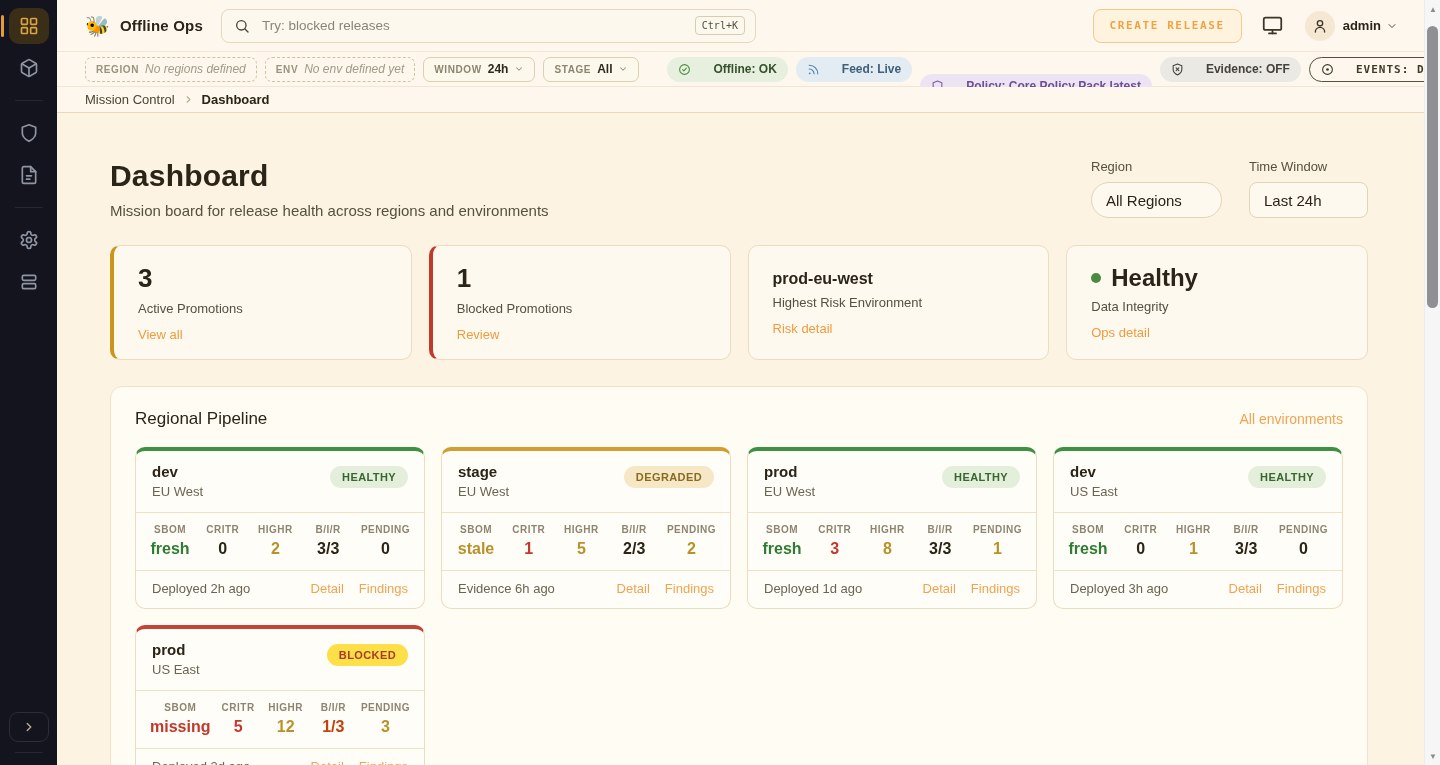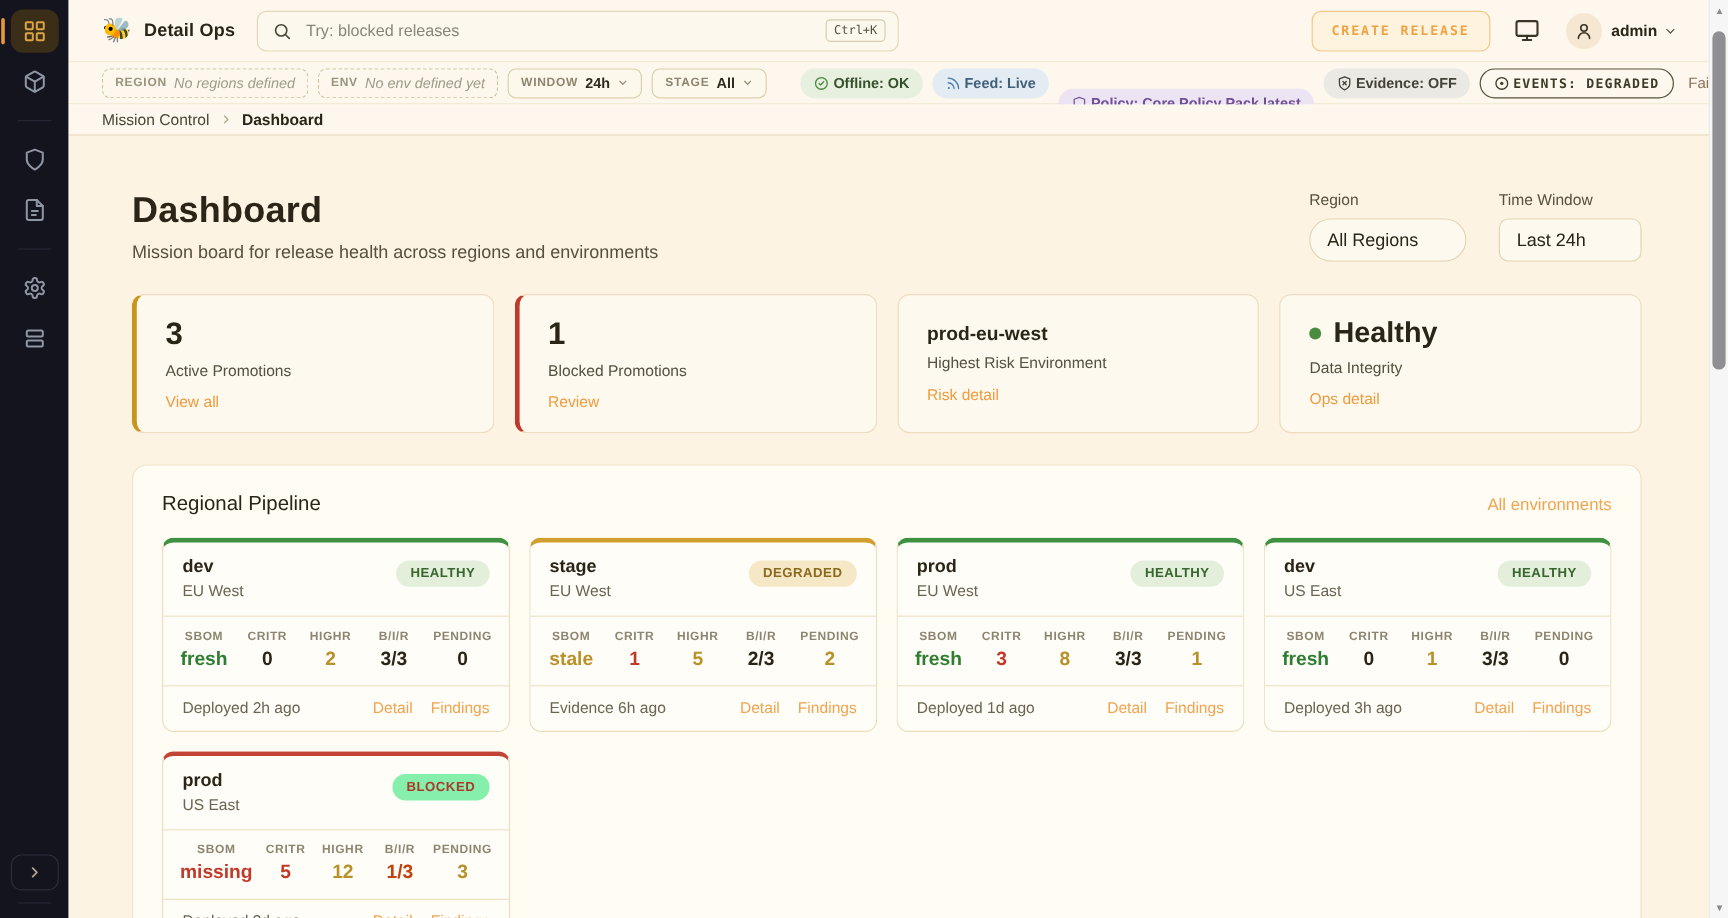--- a/index.html
+++ b/index.html
@@ -44,21 +44,21 @@
   .ctx-pill { height:25px; display:flex; align-items:center; gap:6px; border-radius:7px; padding:0 10px; font-size:12px; white-space:nowrap; }
   .ctx-dashed { border:1px dashed #cfc2a0; color:#a29a87; }
   .ctx-dashed .ctx-label { color:#9b927d; }
   .ctx-dashed .ctx-value { font-style:italic; }
   .ctx-solid { border:1px solid #ddd0ae; background:#fdf8ec; cursor:pointer; }
   .ctx-label { font-size:10px; font-weight:bold; letter-spacing:.6px; color:#8d8570; }
   .ctx-value-strong { font-size:12px; font-weight:bold; color:#2f2a1e; }
   .ctx-caret { color:#9b927d; display:flex; }
   .ctx-caret svg { width:10px; height:10px; }
   .ctx-sep { width:1px; height:18px; background:#d8cdb5; margin:0 6px; }
-  .status-pill { height:25px; display:flex; align-items:center; gap:3px; border-radius:13px; padding:0 11px; font-size:12px; font-weight:bold; white-space:nowrap; }
+  .status-pill { height:25px; display:flex; align-items:center; gap:22px; border-radius:13px; padding:0 11px; font-size:12px; font-weight:bold; white-space:nowrap; }
   .status-pill svg { width:13px; height:13px; }
   .pill-green { background:#e7f0df; color:#35502c; }
   .pill-green svg { color:#4a8b3f; }
   .pill-blue { background:#e3ebf3; color:#40607a; }
   .pill-blue svg { color:#4a7fae; }
   .pill-purple { background:#ece3f3; color:#6f4f94;margin-top:34px; }
   .pill-purple svg { color:#7d5a9e; }
   .pill-gray { background:#ebe9e4; color:#45423a; }
   .pill-gray svg { color:#45423a; }
   .pill-events { background:transparent; border:1.4px solid #57503c; color:#3f3a28; font-family:"DejaVu Sans Mono", monospace; font-size:11px; letter-spacing:1px; border-radius:14px; }
@@ -101,21 +101,21 @@
   .pipe-title { font-size:17px; font-weight:normal; color:#2b2518; }
   .pipe-link { font-size:14px; color:#f0a452; cursor:pointer; }
   .pipe-grid { display:grid; grid-template-columns:repeat(4,1fr); gap:16px; margin-top:18px; }
   .pipe-card { background:#fffdf8; border:1px solid #eddcc0; border-top-width:4px; border-top-style:solid; border-radius:10px; overflow:hidden; }
   .pc-head { padding:12px 16px 13px; display:flex; justify-content:space-between; align-items:flex-start; }
   .pc-env { font-size:15px; font-weight:bold; color:#2b2417; }
   .pc-region { font-size:13px; color:#6b6452; margin-top:4px; }
   .pc-badge { font-size:11px; font-weight:bold; letter-spacing:.4px; padding:5px 12px; border-radius:14px; margin-top:3px; }
   .badge-healthy { background:#e3efdb; color:#38662f; }
   .badge-degraded { background:#f6e7c6; color:#8a6a1d; }
-  .badge-blocked { background:#86efac; color:#a93a2e; }
+  .badge-blocked { background:#fde047; color:#a93a2e; }
   .pc-stats { border-top:1px solid #efe1c6; border-bottom:1px solid #efe1c6; padding:11px 14px 12px; display:flex; justify-content:space-between; }
   .pc-stat { text-align:center; min-width:40px; }
   .pc-stat-label { font-size:10px; font-weight:bold; letter-spacing:.5px; color:#8d8570; }
   .pc-stat-value { font-size:16px; font-weight:bold; margin-top:5px; color:#2b2417; }
   .pc-foot { padding:10px 16px 12px; display:flex; justify-content:space-between; align-items:flex-start; }
   .pc-deployed { font-size:13px; color:#6b6452; }
   .pc-links { display:flex; gap:15px; }
   .pc-link { font-size:13px; color:#f0a452; cursor:pointer; }
 
   
@@ -181,21 +181,21 @@
         </svg>
     </button>
     <div class="side-divider"></div>
   </div>
 </nav>
 
 <div class="main">
 
   <header class="topbar">
     <span class="logo">🐝</span>
-    <span class="brand">Detail Ops</span>
+    <span class="brand">Offline Ops</span>
     <div class="search">
       <svg viewBox="0 0 24 24" fill="none" stroke="currentColor" stroke-width="2" stroke-linecap="round">
           <circle cx="11" cy="11" r="7"></circle>
           <line x1="16.5" y1="16.5" x2="21" y2="21"></line>
         </svg>
       <input type="text" placeholder="Try: blocked releases" style="">
       <span class="kbd">Ctrl+K</span>
     </div>
     <div class="top-spacer"></div>
     <button class="create-btn">CREATE RELEASE</button>

